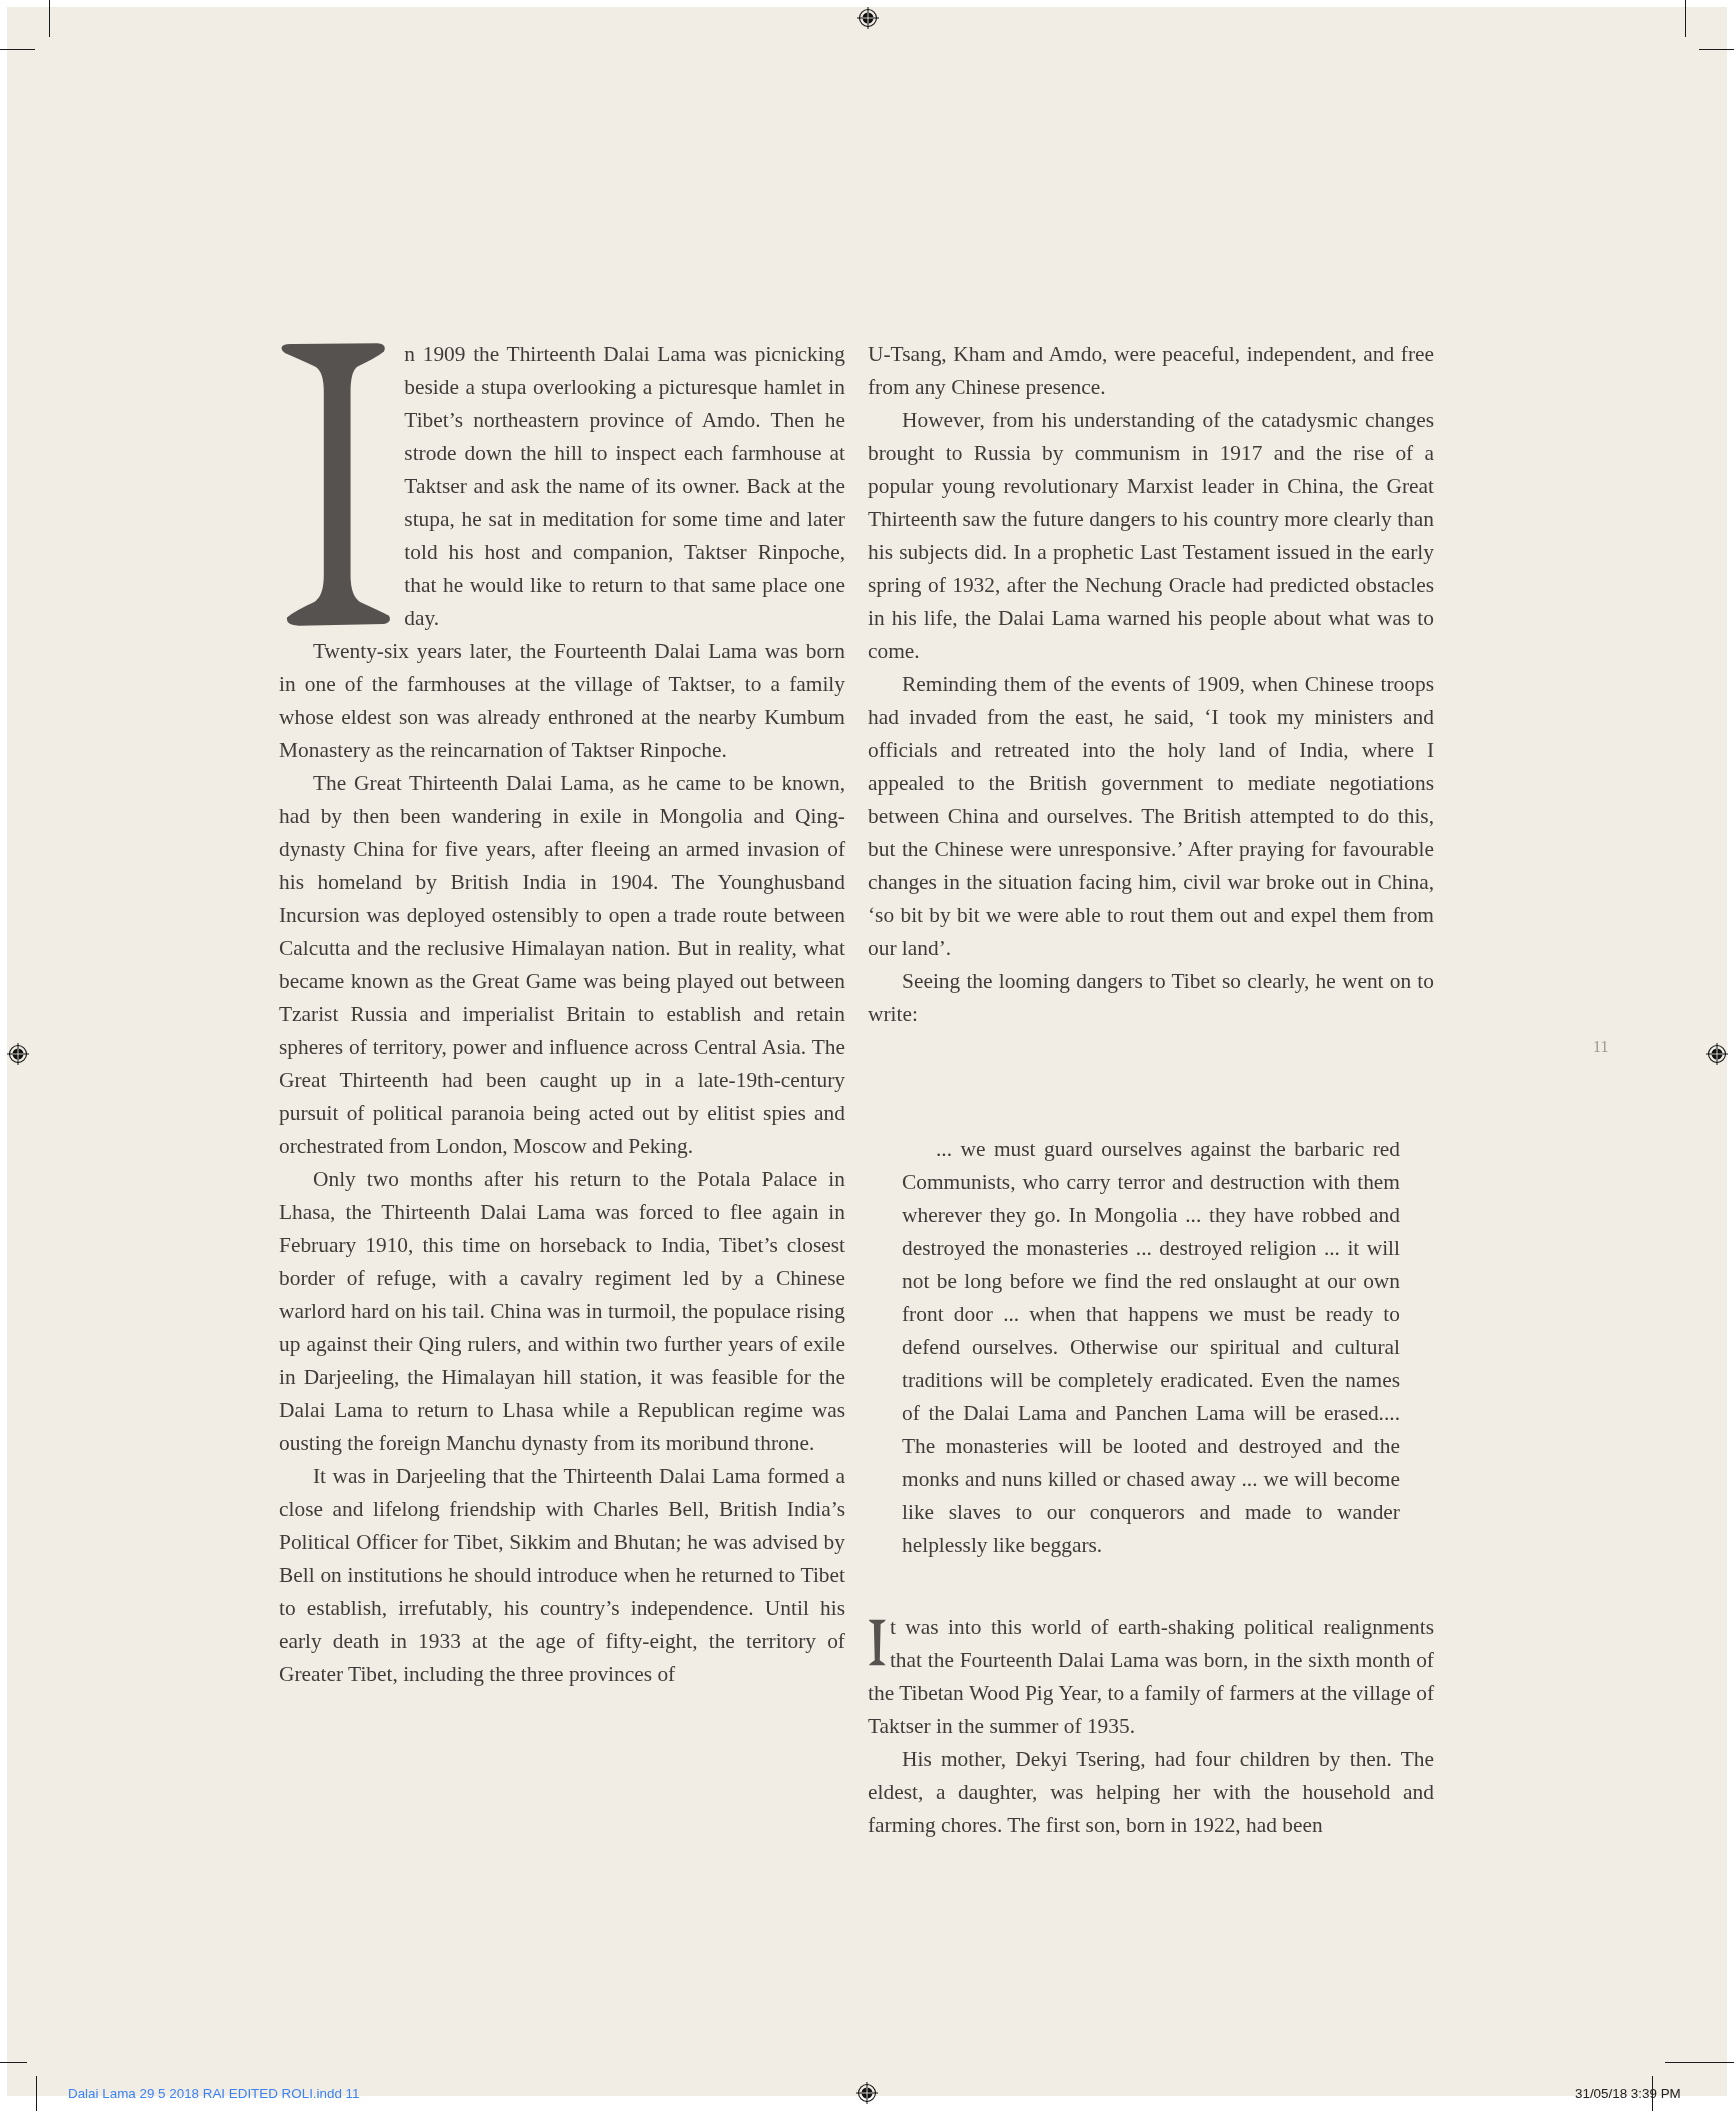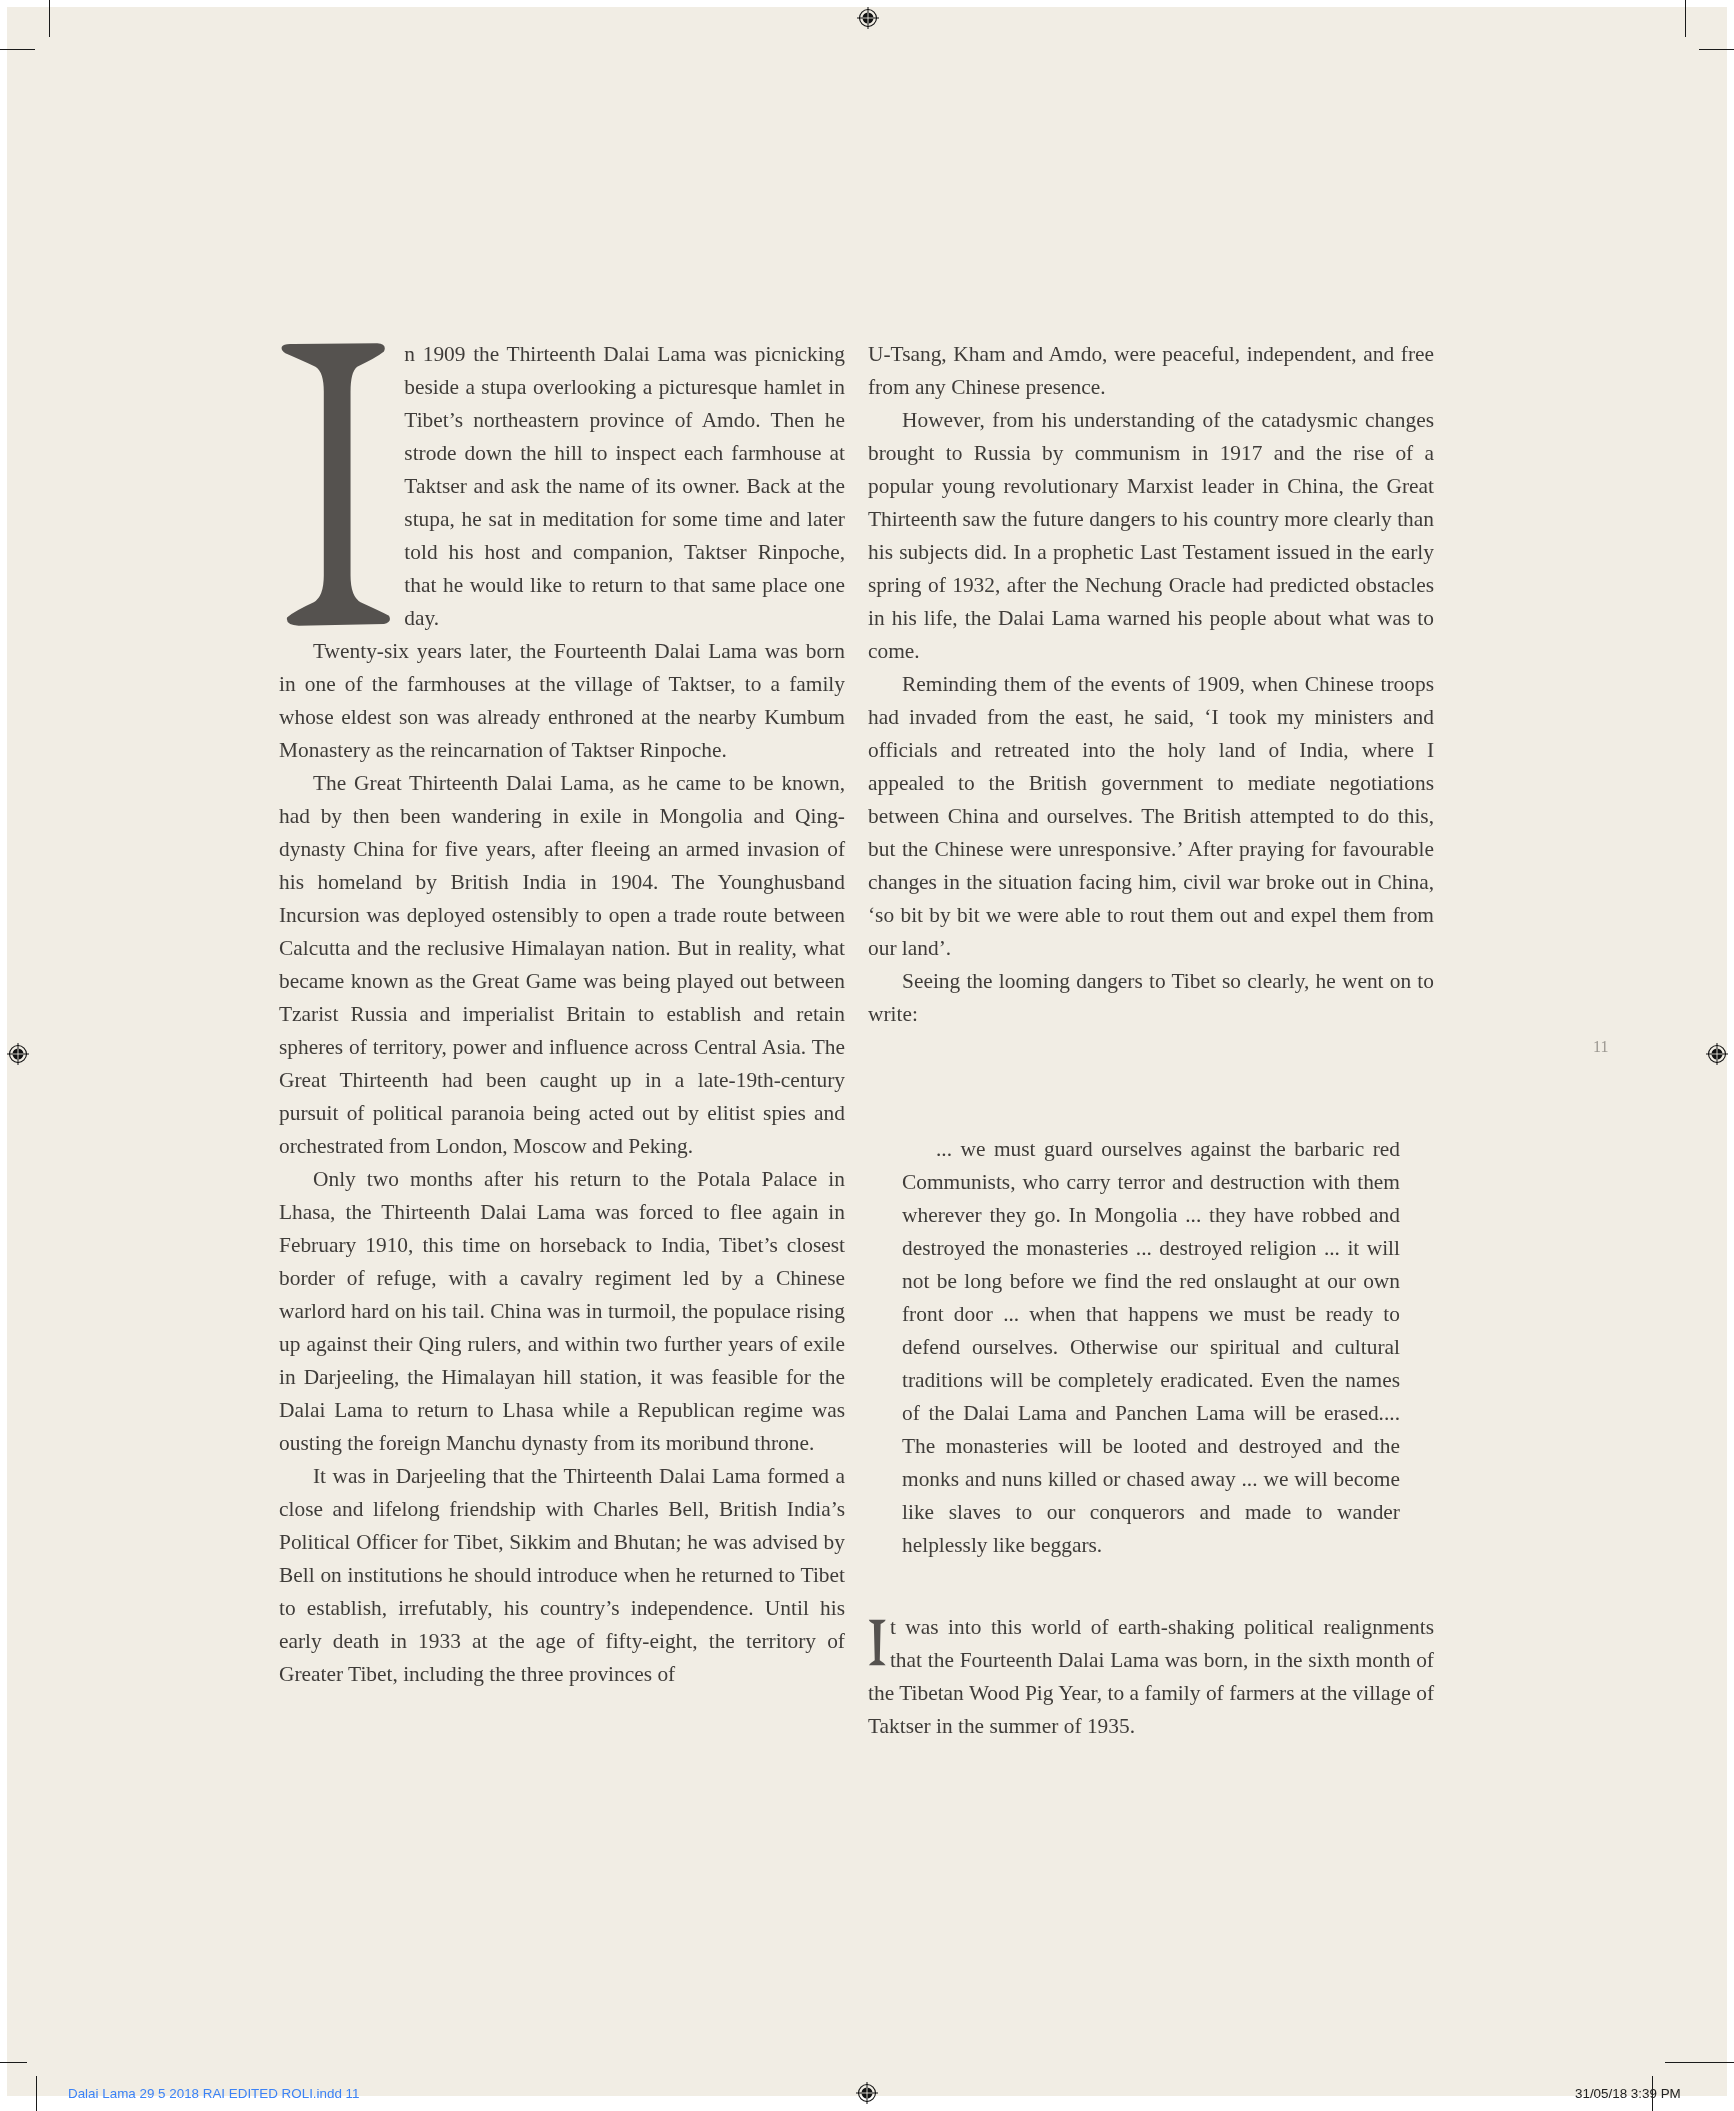--- a/index.html
+++ b/index.html
@@ -132,20 +132,21 @@
     <p>... we must guard ourselves against the barbaric red Communists, who carry terror and destruction with them wherever they go. In Mongolia ... they have robbed and destroyed the monasteries ... destroyed religion ... it will not be long before we find the red onslaught at our own front door ... when that happens we must be ready to defend ourselves. Otherwise our spiritual and cultural traditions will be completely eradicated. Even the names of the Dalai Lama and Panchen Lama will be erased.... The monasteries will be looted and destroyed and the monks and nuns killed or chased away ... we will become like slaves to our conquerors and made to wander helplessly like beggars.</p>
   </div>
 
   <div class="section2">
     <div class="dropcap-small">
       <svg viewBox="0 0 22 58">
         <path d="M1 2 L21 2 Q20 5 15 7 L14 50 Q19 53 21 56 L1 56 Q3 53 8 50 L7 7 Q2 5 1 2 Z" fill="#55524f"></path>
       </svg>
     </div>
     <p class="noindent">t was into this world of earth-shaking political realignments that the Fourteenth Dalai Lama was born, in the sixth month of the Tibetan Wood Pig Year, to a family of farmers at the village of Taktser in the summer of 1935.</p>
+    <p>His mother, Dekyi Tsering, had four children by then. The eldest, a daughter, was helping her with the household and farming chores. The first son, born in 1922, had been</p>
   </div>
 </div>
 
 <div class="folio">11</div>
 
 <div class="slug-left">Dalai Lama 29 5 2018 RAI EDITED ROLI.indd   11</div>
 <div class="slug-right">31/05/18   3:39 PM</div>
 
 
 </body></html>

